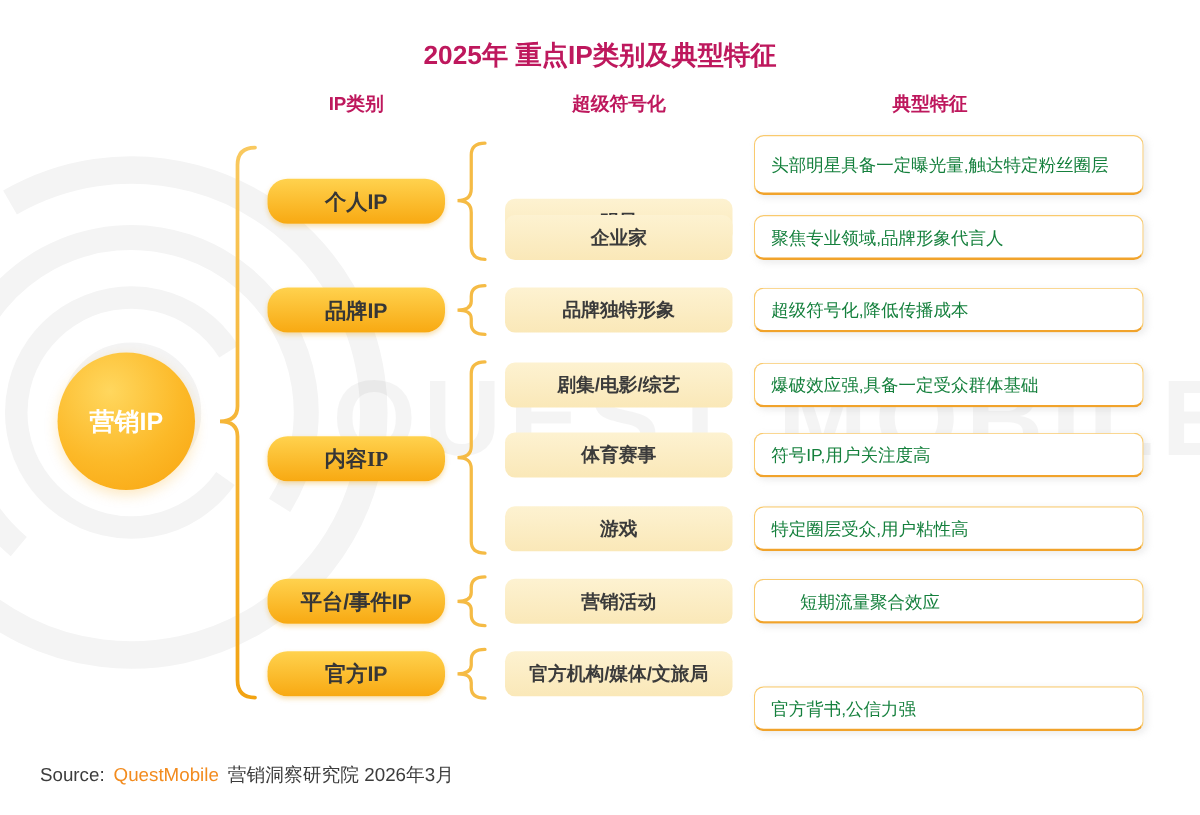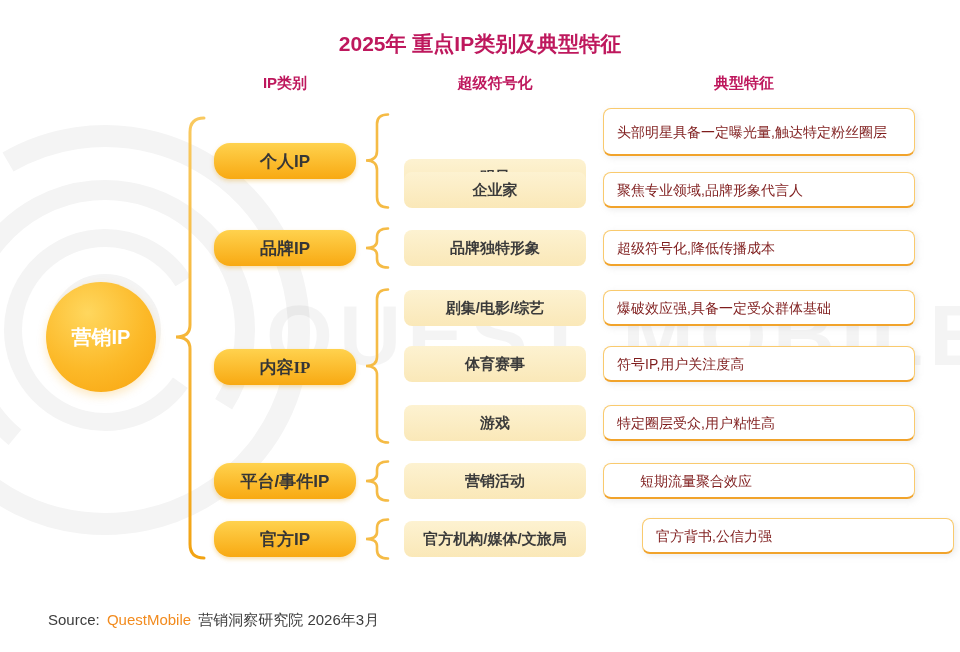--- a/index.html
+++ b/index.html
@@ -51,27 +51,27 @@
     display:flex; align-items:center; justify-content:center;
     font-size:15px; font-weight:bold; color:#3b3b3b;
   }
   .feat-box {
     position:absolute; left:603px; width:312px; height:36px;
     background:#ffffff;
     border:1px solid #f9ca6e; border-bottom:2px solid #f1a32b;
     border-radius:8px;
     display:flex; align-items:center;
     padding:0 13px;
-    font-size:14px; color:#7f1d1d; line-height:20px;
+    font-size:14px; color:#15803d; line-height:20px;
     box-shadow: 2px 2px 6px rgba(170,170,170,0.22);
   }
   .feat-tall { height:48px; }
   .brace { position:absolute; }
   .src-line {
-    position:absolute; left:48px; top:611px;
+    position:absolute; left:32px; top:611px;
     font-size:15px; color:#3c3c3c;
   }
   .src-brand { color:#f28b1e; margin:0 3px; }
 </style>
 </head>
 <body>
 
 <div class="stage">
 
   <svg class="wm-rings" width="560" height="560" viewBox="0 0 560 560">
@@ -134,21 +134,21 @@
     <div class="cov-box" style="top:463px;">营销活动</div>
     <div class="cov-box" style="top:521px;">官方机构/媒体/文旅局</div>
 
     <div class="feat-box feat-tall" style="top:108px;">头部明星具备一定曝光量,触达特定粉丝圈层</div>
     <div class="feat-box" style="top:172px;text-align:right;">聚焦专业领域,品牌形象代言人</div>
     <div class="feat-box" style="top:230px;">超级符号化,降低传播成本</div>
     <div class="feat-box" style="top:346px;">符号IP,用户关注度高</div>
     <div class="feat-box" style="top:290px;">爆破效应强,具备一定受众群体基础</div>
     <div class="feat-box" style="top:405px;">特定圈层受众,用户粘性高</div>
     <div class="feat-box" style="top:463px;padding-left:36px;">短期流量聚合效应</div>
-    <div class="feat-box" style="top:518px;margin-left:39px;">官方背书,公信力强</div>
+    <div class="feat-box" style="top:549px;">官方背书,公信力强</div>
 
     <div class="src-line">
       <span>Source:</span>
       <span class="src-brand">QuestMobile</span>
       <span>营销洞察研究院 2026年3月</span>
     </div>
 
   </div>
 </div>
 

